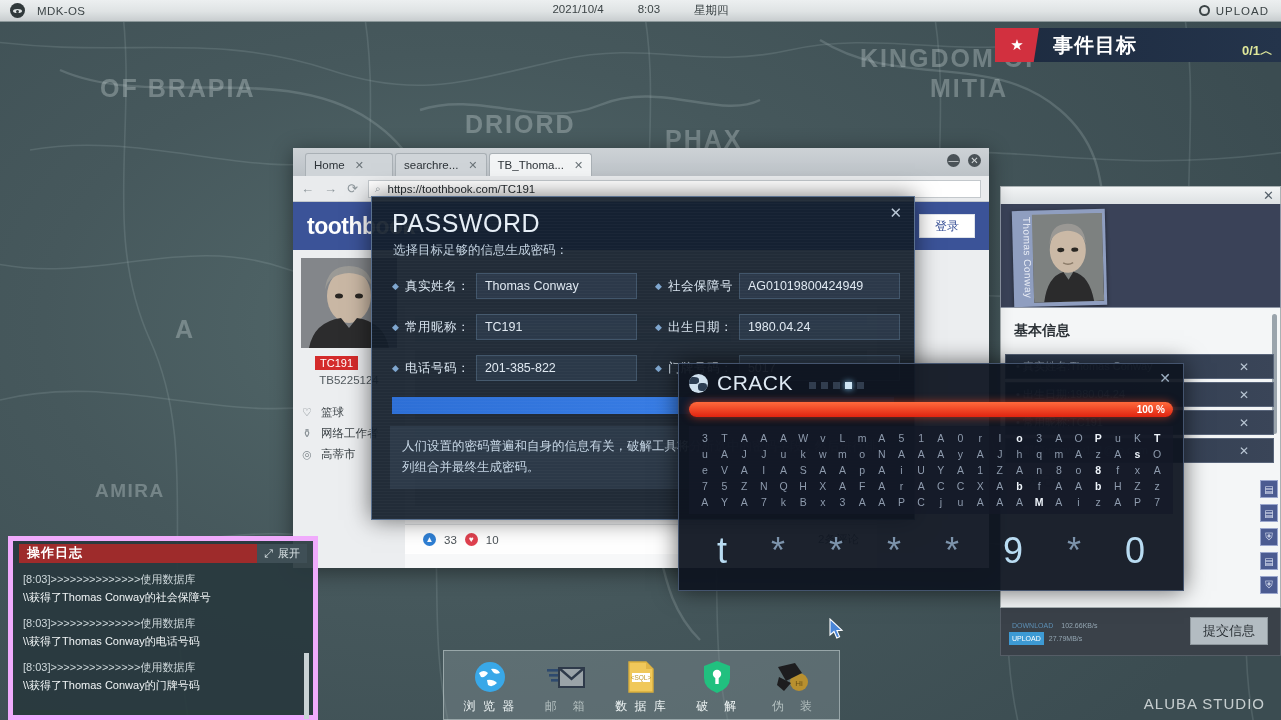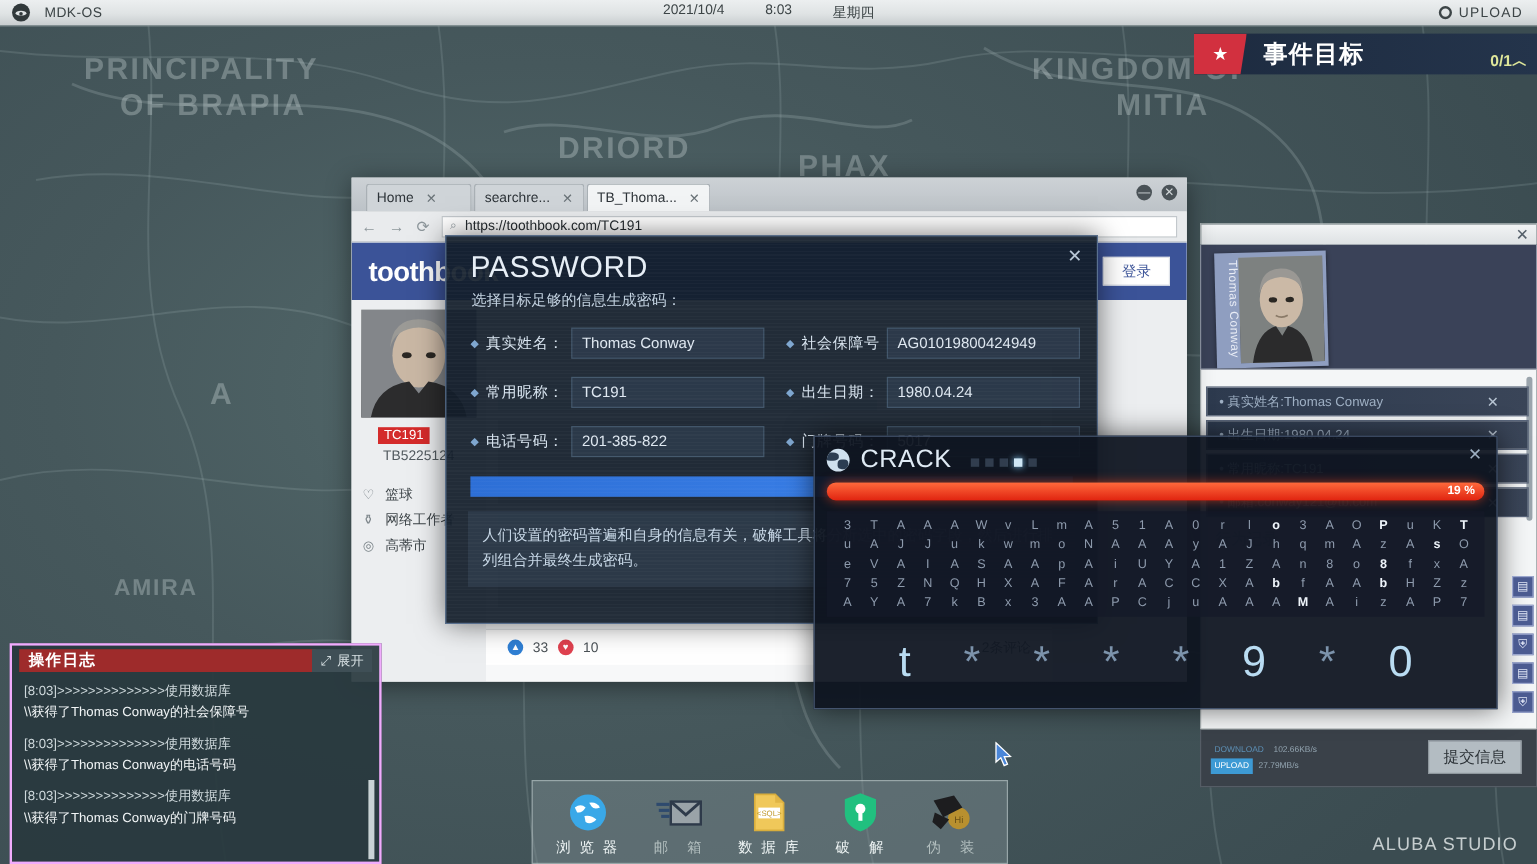--- a/index.html
+++ b/index.html
@@ -267,21 +267,21 @@
     margin: 16px 20px 0 20px; height: 17px;
     background: linear-gradient(90deg,#2d6fd6,#3f86ef);
   }
   .pwd-note {
     margin: 12px 18px 0 18px; padding: 10px 12px;
     background: rgba(56,72,90,.5); color: #c7d7e6; font-size: 12.5px; line-height: 1.7;
   }
 
   
   .crack {
-    position: absolute; left: 678px; top: 363px; width: 570px; height: 228px;
+    position: absolute; left: 678px; top: 363px; width: 506px; height: 228px;
     background: rgba(14,20,32,.94);
     border: 1px solid #44546e;
     box-shadow: 0 0 22px rgba(0,0,0,.6);
     overflow: hidden;
   }
   .crack-head { height: 38px; display: flex; align-items: center; padding-left: 10px; position: relative; }
   .globe-ico {
     width: 19px; height: 19px; border-radius: 50%;
     background: #cfe0ee; position: relative; overflow: hidden;
   }
@@ -319,21 +319,21 @@
   .pwdisplay {
     margin-top: 6px; height: 62px; display: flex; align-items: center;
     justify-content: center; gap: 44px;
   }
   .pwc { color: #b9dcf2; font-size: 36px; line-height: 1; }
   .pwc.star { color: #7c93ab; }
 
   
   .oplog {
     position: absolute; left: 8px; top: 536px; width: 310px; height: 184px;
-    background: rgba(40,56,62,.92); border: 2px solid #f0abfc;
+    background: rgba(40,56,62,.92); border: 5px solid #f0abfc;
   }
   .oplog-head {
     height: 24px; display: flex; align-items: center; position: relative;
   }
   .oplog-head .bg {
     position: absolute; left: 6px; top: 3px; width: 247px; height: 19px;
     background: #9e2b2b;
   }
   .oplog-title { position: relative; color: #fff; font-size: 13px; margin-left: 14px; font-weight: 700; letter-spacing: 1px; }
   .oplog-expand {
@@ -387,21 +387,20 @@
           <path d="M930,-10 C960,130 910,250 970,380 C1030,510 990,610 1020,730"></path>
           <path d="M1180,-10 C1210,130 1160,250 1220,380 C1270,500 1230,610 1255,730"></path>
         </g>
         <g fill="none" stroke="rgba(225,240,240,0.30)" stroke-width="2.4">
           <path d="M60,70 C150,110 280,60 370,120 C460,180 400,250 480,300 C560,350 520,440 600,470 C680,500 640,580 700,640"></path>
           <path d="M820,40 C900,90 990,50 1060,110 C1130,170 1080,240 1140,290 C1200,340 1160,420 1210,470"></path>
           <path d="M420,110 C480,90 540,130 600,105 C660,80 720,120 760,100"></path>
         </g>
       </svg>
     </div>
-    <div class="map-label" style="left:70px;top:44px;">PRINCIPALITY</div>
     <div class="map-label" style="left:100px;top:74px;">OF BRAPIA</div>
     <div class="map-label" style="left:465px;top:110px;">DRIORD</div>
     <div class="map-label" style="left:665px;top:125px;">PHAX</div>
     <div class="map-label" style="left:860px;top:44px;">KINGDOM OF</div>
     <div class="map-label" style="left:930px;top:74px;">MITIA</div>
     <div class="map-label" style="left:175px;top:315px;">A</div>
     <div class="map-label sm" style="left:95px;top:480px;">AMIRA</div>
   </div>
 
   <div class="topbar">
@@ -442,20 +441,21 @@
             <path d="M17,30 Q18,10 35,10 Q52,10 53,30 Q50,18 35,17 Q20,18 17,30Z" fill="#9a9894"></path>
             <ellipse cx="28" cy="36" rx="3.5" ry="2.2" fill="#2a2723"></ellipse>
             <ellipse cx="42" cy="36" rx="3.5" ry="2.2" fill="#2a2723"></ellipse>
             <path d="M30,49 Q35,52 40,49" stroke="#8a7a68" fill="none" stroke-width="1.4"></path>
             <path d="M10,88 Q14,62 30,58 L35,66 L40,58 Q56,62 60,88Z" fill="#2b2b2c"></path>
           </svg>
         </div>
       </div>
     </div>
     <div class="rp-body">
+      <div class="rp-body-title">基本信息</div>
       <div class="rp-scroll"></div>
       <div class="rp-infolist">
         <div class="rp-info-row">
           <span>• 真实姓名:Thomas Conway</span>
           <span class="x">✕</span>
         </div>
         <div class="rp-info-row">
           <span>• 出生日期:1980.04.24</span>
           <span class="x">✕</span>
         </div>
@@ -619,21 +619,21 @@
       <span class="crack-dots">
         <i class="cdot"></i>
         <i class="cdot"></i>
         <i class="cdot"></i>
         <i class="cdot on"></i>
         <i class="cdot"></i>
       </span>
       <span class="crack-close">✕</span>
     </div>
     <div class="crack-prog">
-      <span>19 %</span>
+      <span>100 %</span>
     </div>
     <div class="matrix" id="matrix" style="grid-template-columns: repeat(24, 1fr);">
         <div class="mc">3</div>
         <div class="mc">T</div>
         <div class="mc">A</div>
         <div class="mc">A</div>
         <div class="mc">A</div>
         <div class="mc">W</div>
         <div class="mc">v</div>
         <div class="mc">L</div>

